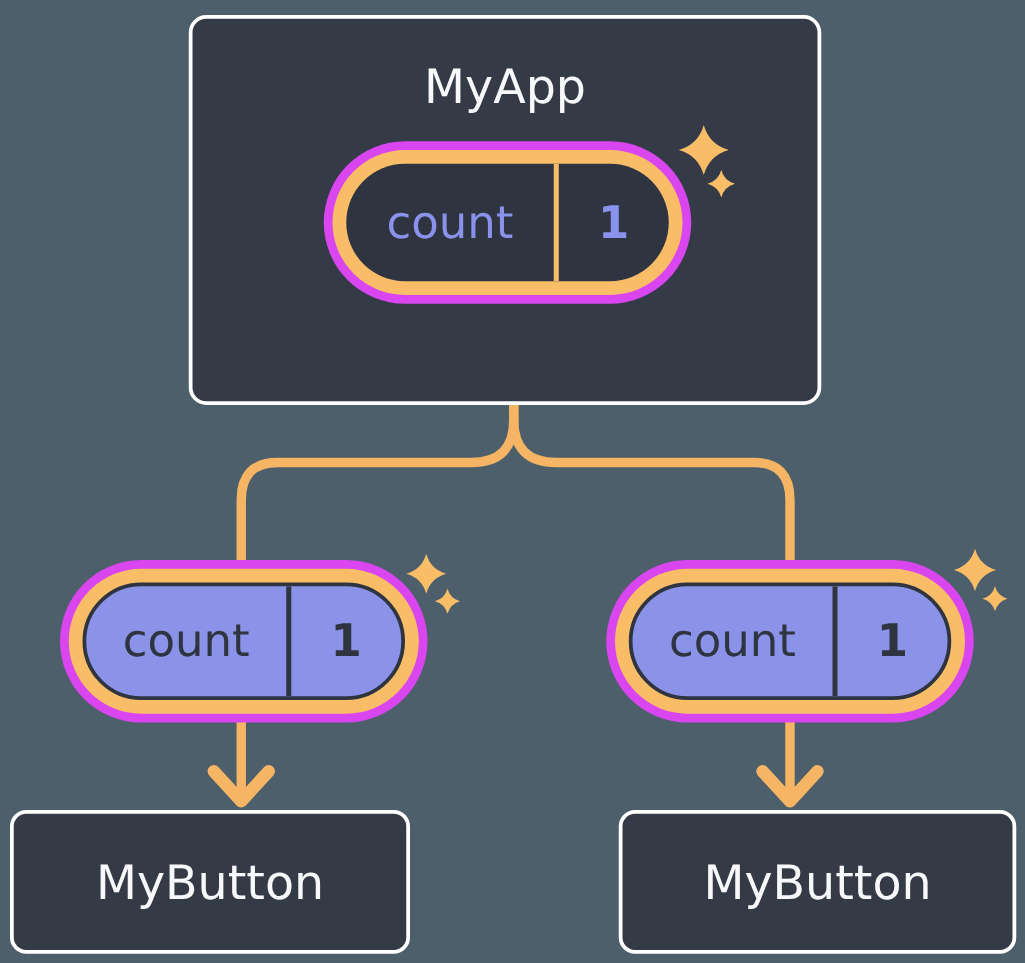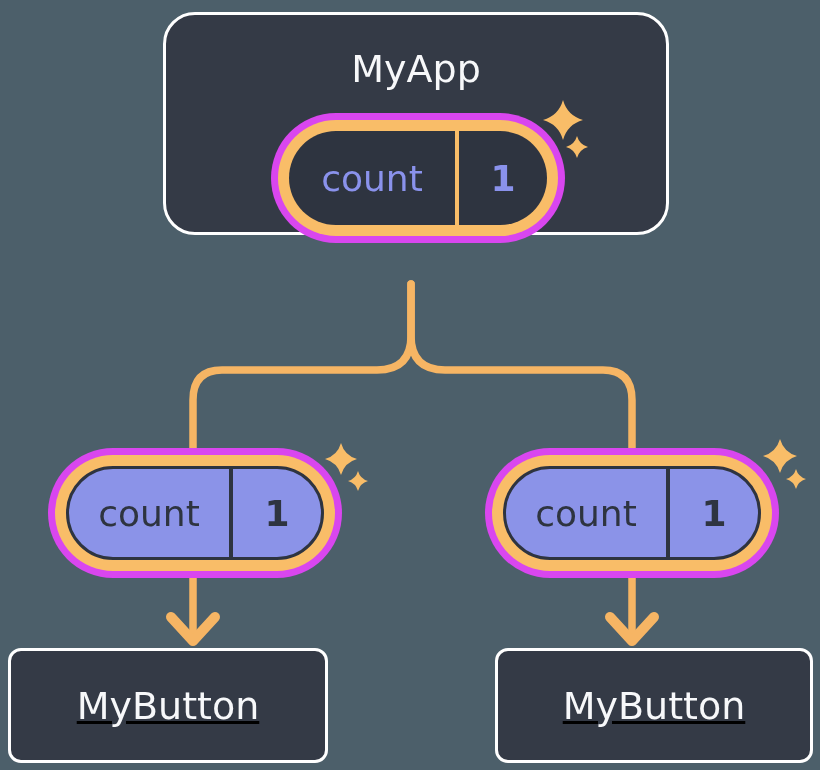--- a/index.html
+++ b/index.html
@@ -14,34 +14,33 @@
   }
   svg.layer { position: absolute; left: 0; top: 0; width: 820px; height: 770px; }
 
   
   .card {
     position: absolute;
     background: #343A46;
     border: 3px solid #FFFFFF;
     border-radius: 14px;
   }
-  .myapp-box { left: 163px; top: 12px; width: 506px; height: 223px; border-radius: 32px; }
+  .myapp-box { left: 151px; top: 12px; width: 506px; height: 312px; }
   .card-title {
     text-align: center;
     margin-top: 32px;
     font-size: 38px;
     color: #F7F8FA;
   }
   .btn-box {
     display: flex;
     align-items: center;
     justify-content: center;
     height: 115px;
     border-radius: 13px;
-    text-decoration: underline;
   }
   .btn-left  { left: 8px;   top: 648px; width: 320px; }
   .btn-right { left: 495px; top: 648px; width: 318px; }
   .btn-title { font-size: 38px; color: #F7F8FA; }
 
   
   .pill {
     position: absolute;
     width: 294px;
     height: 130px;

